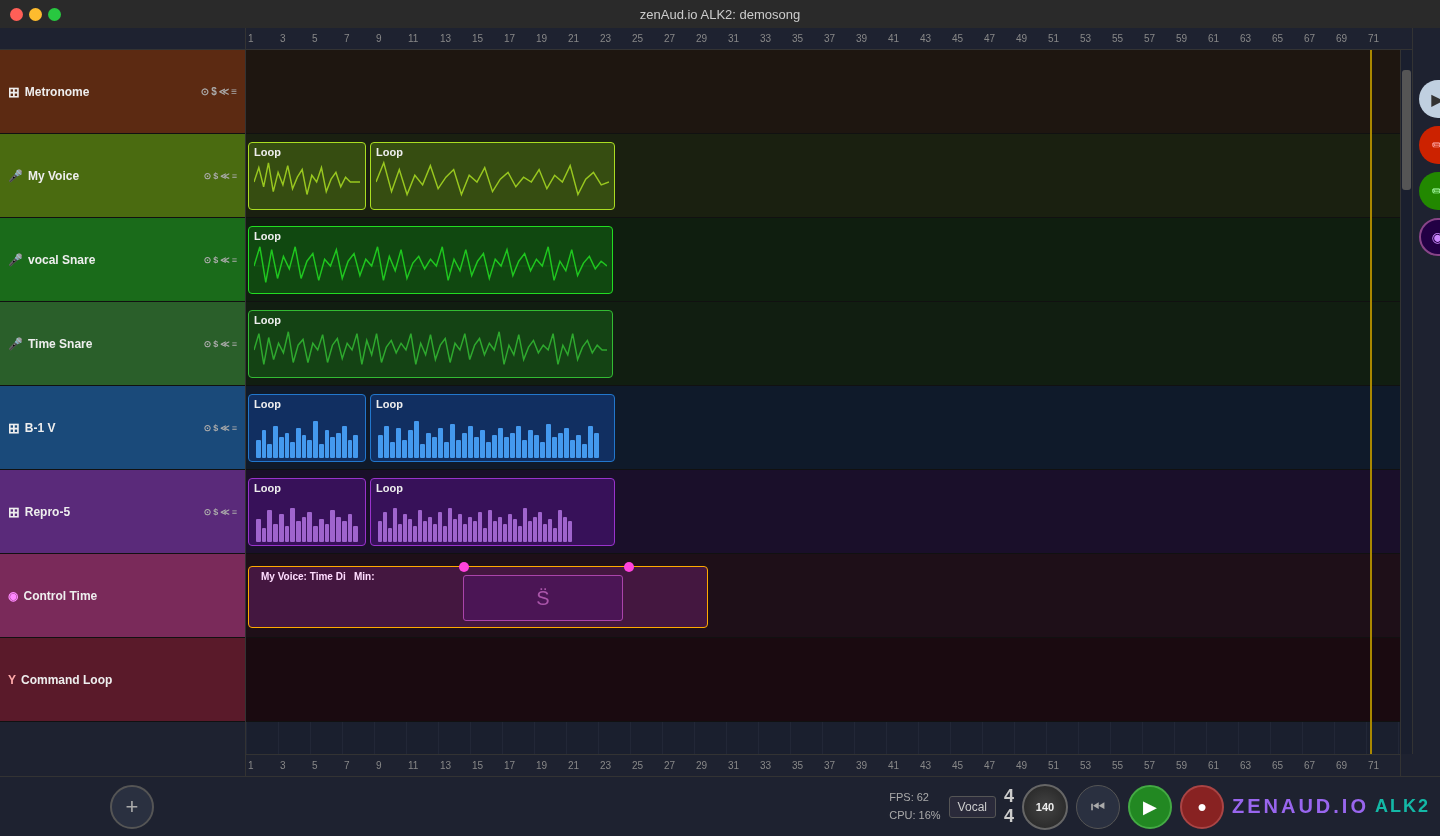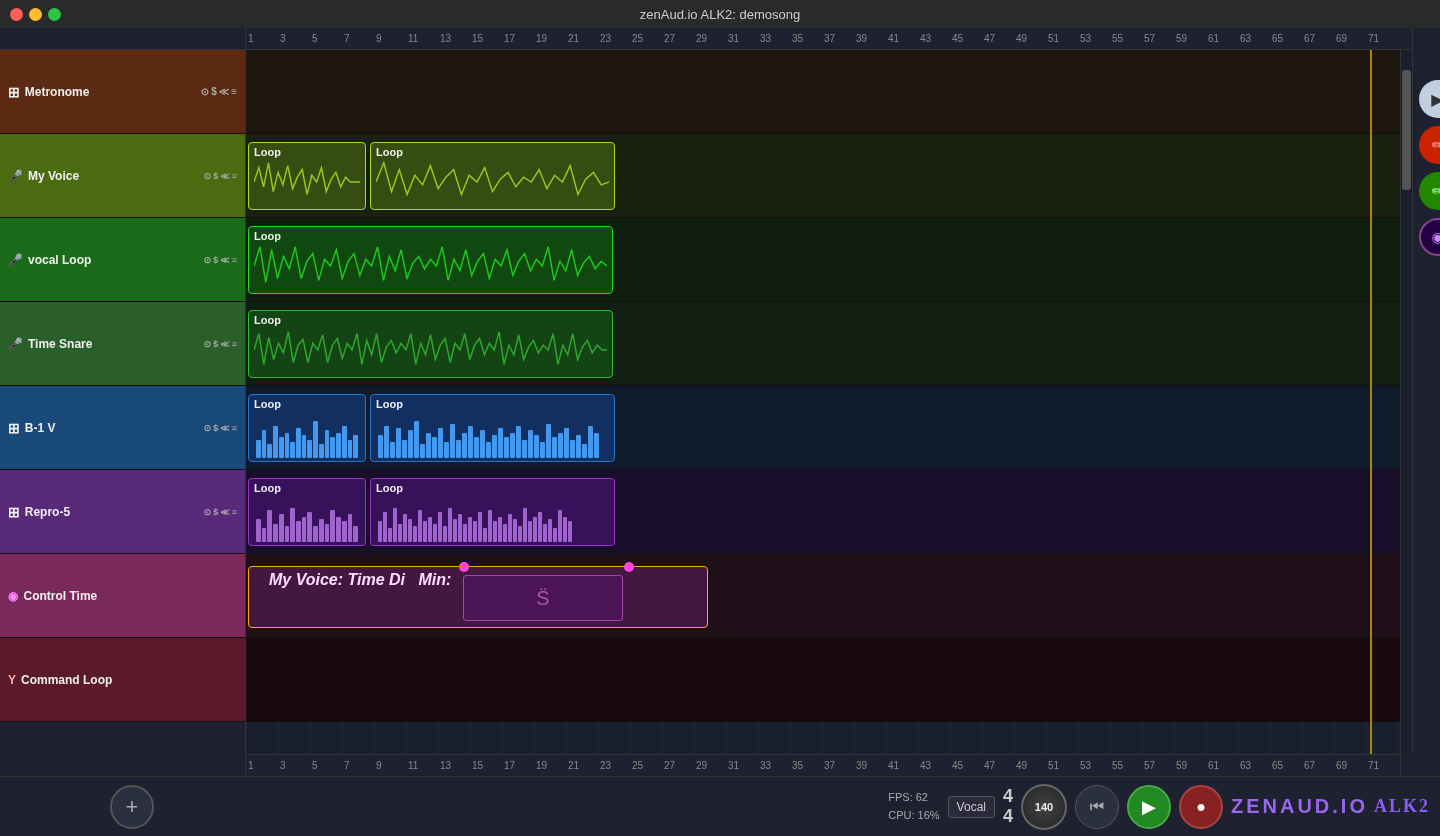--- a/index.html
+++ b/index.html
@@ -381,21 +381,21 @@
           <div class="track-ctrl-icons">
             <span style="font-size:9px; color:#aaa;">⊙</span>
             <span style="font-size:9px; color:#aaa;">$</span>
             <span style="font-size:9px; color:#aaa;">≪</span>
             <span style="font-size:9px; color:#aaa;">≡</span>
           </div>
         </div>
 
         <div class="track-label track-vkick">
           <span style="margin-right:5px; font-size:12px; color:#aaa;">🎤</span>
-          <span class="track-name">vocal Loop</span>
+          <span class="track-name">vocal Snare</span>
           <div class="track-ctrl-icons">
             <span style="font-size:9px; color:#aaa;">⊙</span>
             <span style="font-size:9px; color:#aaa;">$</span>
             <span style="font-size:9px; color:#aaa;">≪</span>
             <span style="font-size:9px; color:#aaa;">≡</span>
           </div>
         </div>
 
         <div class="track-label track-vsnare">
           <span style="margin-right:5px; font-size:12px; color:#aaa;">🎤</span>
@@ -647,21 +647,21 @@
                 <div style="height:55%; width:4px; background:#cc88ff; border-radius:1px; opacity:0.7;"></div>
                 <div style="height:45%; width:4px; background:#cc88ff; border-radius:1px; opacity:0.7;"></div>
               </div>
             </div>
           </div>
 
           <div class="track-row track-bg-control" style="height:84px; position:relative;">
 
             <div style="position:absolute; left:2px; top:12px; width:460px; height:62px; border-radius:4px; border:1.5px solid #ffaa00; background:rgba(140,40,140,0.35); overflow:visible;">
 
-              <div style="position:absolute; left:20px; top:4px; font-size:16px; color:#ffddff; font-weight:600;font-style:italic;">My Voice: Time Di &nbsp; Min:</div>
+              <div style="position:absolute; left:12px; top:4px; font-size:10px; color:#ffddff; font-weight:600;">My Voice: Time Di &nbsp; Min:</div>
 
               <div class="ctrl-dot" style="left:210px;"></div>
 
               <div class="ctrl-dot" style="left:375px;"></div>
 
               <div style="position:absolute; left:214px; top:8px; width:160px; height:46px; border-radius:3px; background:rgba(80,20,100,0.6); border:1px solid #aa44aa; display:flex; align-items:center; justify-content:center;">
                 <span style="font-size:20px; color:#aa55aa;">S̈</span>
               </div>
             </div>
           </div>
@@ -773,16 +773,16 @@
   <div class="transport-btn btn-play">
     <span style="font-size:18px;">▶</span>
   </div>
 
   <div class="transport-btn btn-record">
     <span style="font-size:16px;">●</span>
   </div>
 
   <div style="margin-left:auto; display:flex; align-items:center; gap:6px;">
     <span style="font-size:20px; font-weight:900; letter-spacing:3px; color:#9966ee;">ZENAUD.IO</span>
-    <span style="font-size:18px; font-weight:900; color:#8b5cf6; letter-spacing:2px;font-family:Liberation Serif, serif;">ALK2</span>
+    <span style="font-size:18px; font-weight:900; color:#14b8a6; letter-spacing:2px;">ALK2</span>
   </div>
 
 </div>
 
 </body></html>

